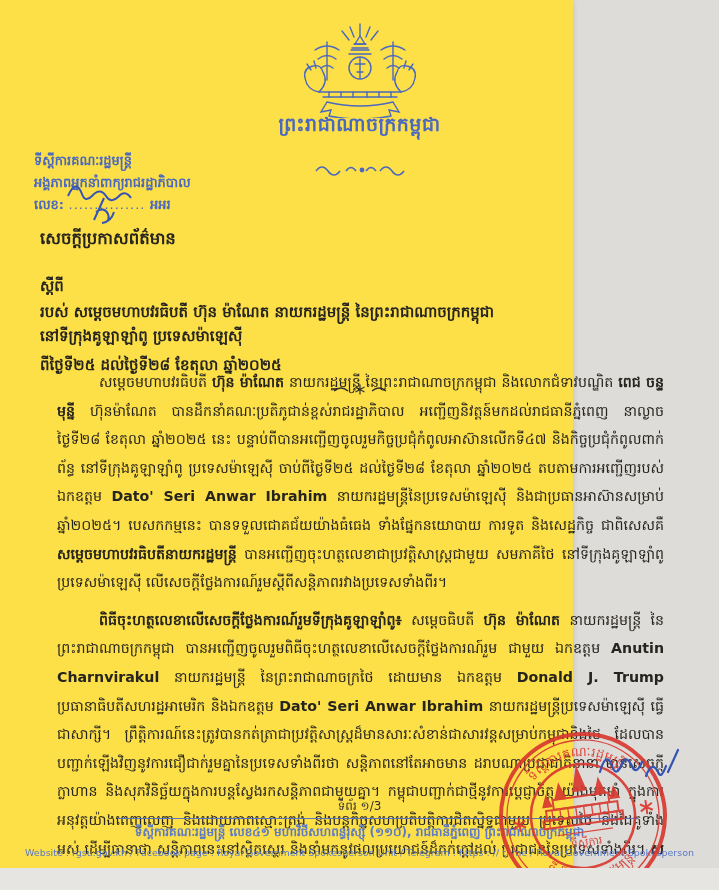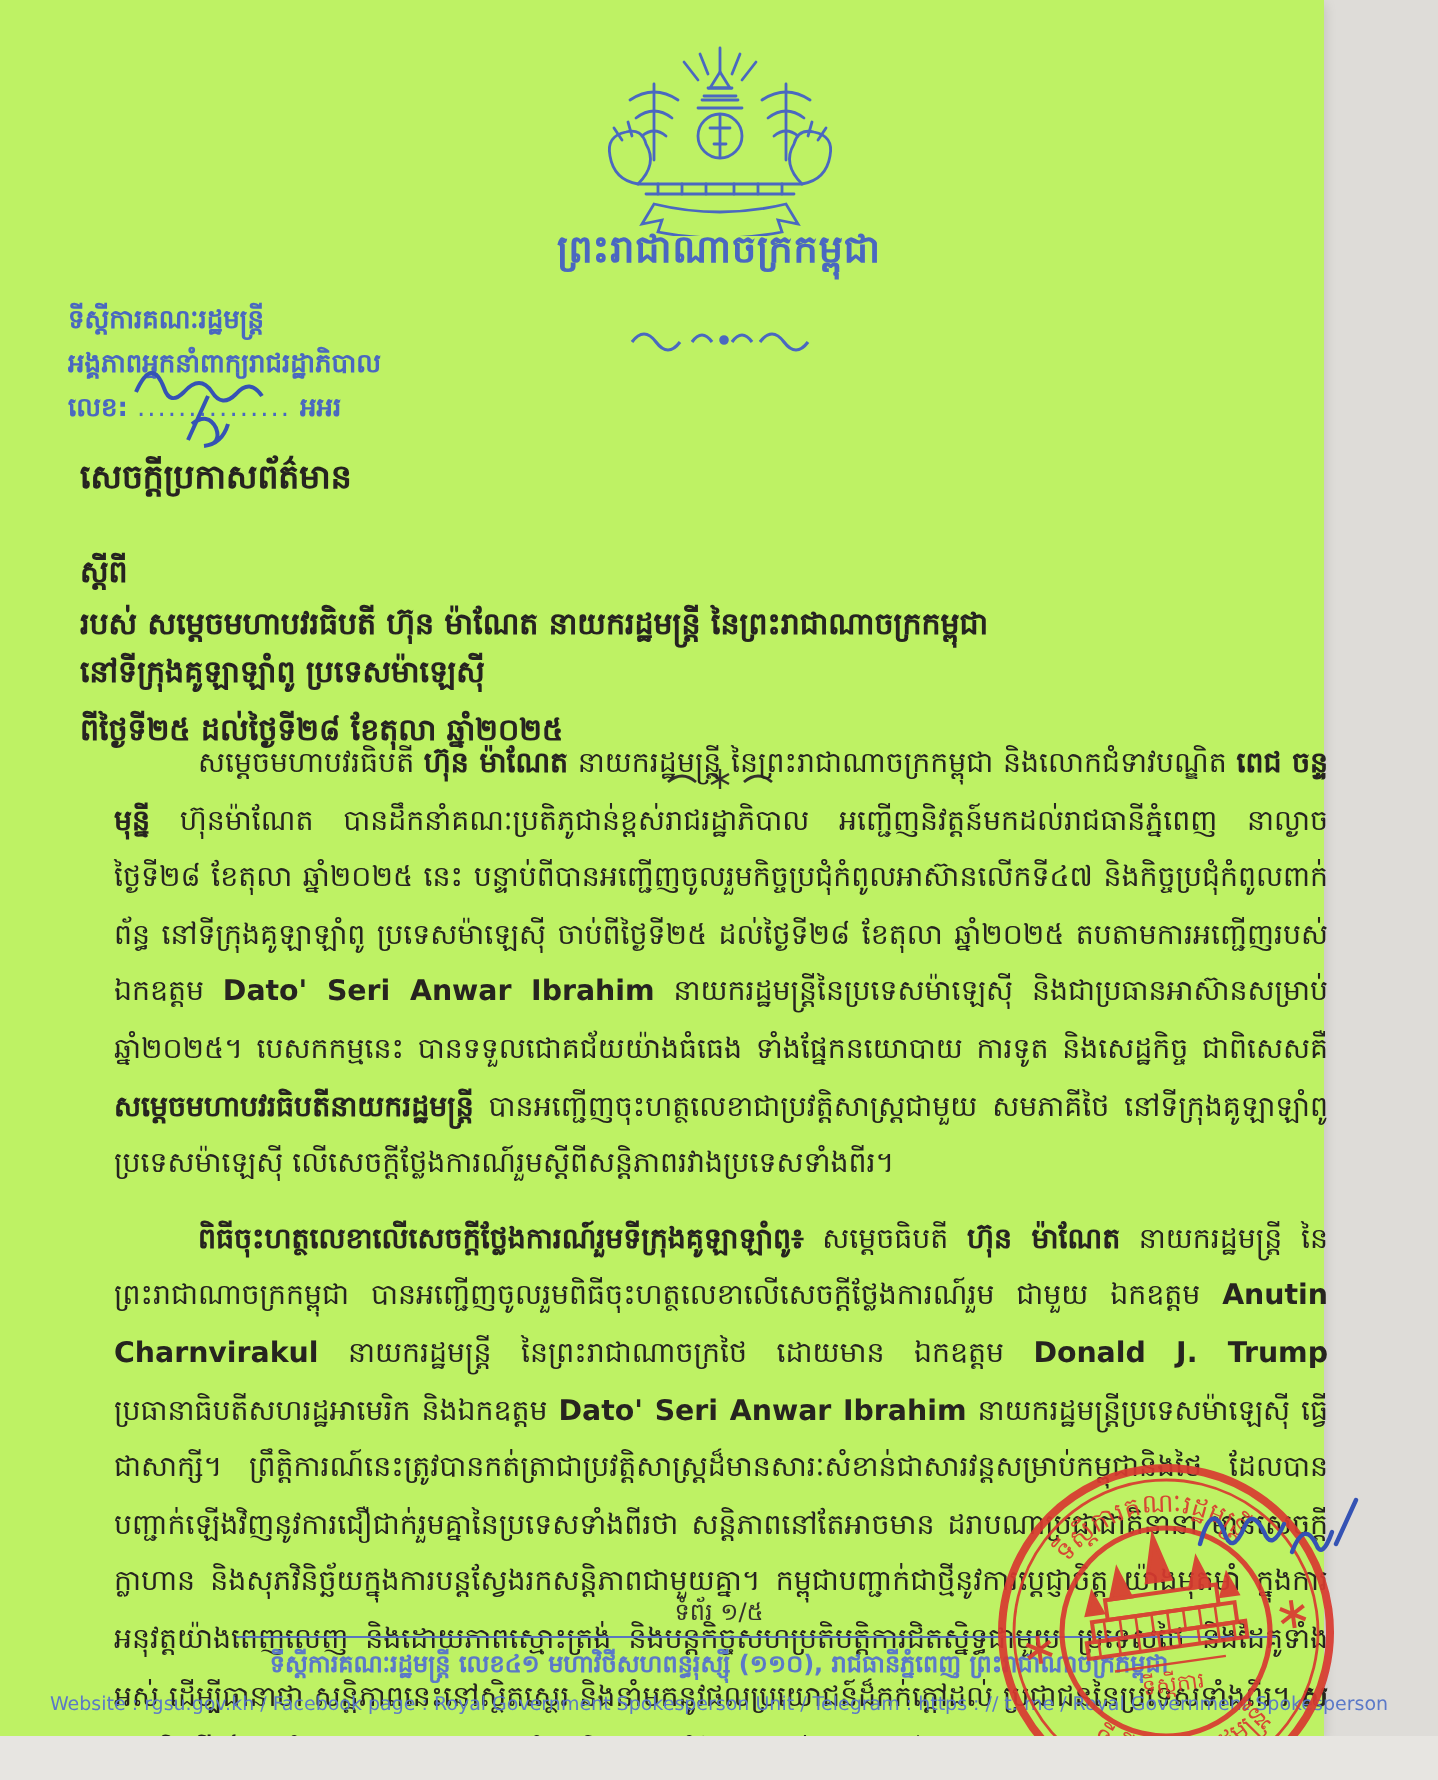--- a/index.html
+++ b/index.html
@@ -5,22 +5,22 @@
   * { margin:0; padding:0; box-sizing:border-box; }
   html,body { width:719px; height:890px; }
   body {
     font-family:"DejaVu Sans","Liberation Sans",sans-serif;
     background:#dedcd8;
     position:relative;
     overflow:hidden;
   }
   .paper {
     position:absolute; left:0; top:0;
-    width:662px; height:868px;
-    background:#bef264;
+    width:573px; height:868px;
+    background:#fde047;
     box-shadow:0 2px 6px rgba(0,0,0,.15);
     text-decoration:underline;
   }
   .bottom-strip {
     position:absolute; left:0; top:868px; width:719px; height:22px;
     background:#e7e5e1;
   }
   
   .emblem {
     position:absolute; left:289px; top:22px; width:142px; height:96px;
@@ -171,21 +171,21 @@
       </g>
       <path d="M40 8 q7 -6 14 0"></path>
     </svg>
   </div>
 
   <div class="body-text">
     <p><span>សម្តេចមហាបវរធិបតី </span><span class="b">ហ៊ុន ម៉ាណែត</span><span> នាយករដ្ឋមន្ត្រី នៃព្រះរាជាណាចក្រកម្ពុជា និងលោកជំទាវបណ្ឌិត </span><span class="b">ពេជ ចន្ទមុន្នី</span><span> ហ៊ុនម៉ាណែត បានដឹកនាំគណៈប្រតិភូជាន់ខ្ពស់រាជរដ្ឋាភិបាល អញ្ជើញនិវត្តន៍មកដល់រាជធានីភ្នំពេញ នាល្ងាចថ្ងៃទី២៨ ខែតុលា ឆ្នាំ២០២៥ នេះ បន្ទាប់ពីបានអញ្ជើញចូលរួមកិច្ចប្រជុំកំពូលអាស៊ានលើកទី៤៧ និងកិច្ចប្រជុំកំពូលពាក់ព័ន្ធ នៅទីក្រុងគូឡាឡាំពូ ប្រទេសម៉ាឡេស៊ី ចាប់ពីថ្ងៃទី២៥ ដល់ថ្ងៃទី២៨ ខែតុលា ឆ្នាំ២០២៥ តបតាមការអញ្ជើញរបស់ ឯកឧត្តម </span><span class="b">Dato' Seri Anwar Ibrahim</span><span> នាយករដ្ឋមន្ត្រីនៃប្រទេសម៉ាឡេស៊ី និងជាប្រធានអាស៊ានសម្រាប់ឆ្នាំ២០២៥។ បេសកកម្មនេះ បានទទួលជោគជ័យយ៉ាងធំធេង ទាំងផ្នែកនយោបាយ ការទូត និងសេដ្ឋកិច្ច ជាពិសេសគឺ </span><span class="b">សម្តេចមហាបវរធិបតីនាយករដ្ឋមន្ត្រី</span><span> បានអញ្ជើញចុះហត្ថលេខាជាប្រវត្តិសាស្ត្រជាមួយ សមភាគីថៃ នៅទីក្រុងគូឡាឡាំពូ ប្រទេសម៉ាឡេស៊ី លើសេចក្តីថ្លែងការណ៍រួមស្តីពីសន្តិភាពរវាងប្រទេសទាំងពីរ។</span></p>
     <p><span class="b">ពិធីចុះហត្ថលេខាលើសេចក្តីថ្លែងការណ៍រួមទីក្រុងគូឡាឡាំពូ៖</span><span> សម្តេចធិបតី </span><span class="b">ហ៊ុន ម៉ាណែត</span><span> នាយករដ្ឋមន្ត្រី នៃព្រះរាជាណាចក្រកម្ពុជា បានអញ្ជើញចូលរួមពិធីចុះហត្ថលេខាលើសេចក្តីថ្លែងការណ៍រួម ជាមួយ ឯកឧត្តម </span><span class="b">Anutin Charnvirakul</span><span> នាយករដ្ឋមន្ត្រី នៃព្រះរាជាណាចក្រថៃ ដោយមាន ឯកឧត្តម </span><span class="b">Donald J. Trump</span><span> ប្រធានាធិបតីសហរដ្ឋអាមេរិក និងឯកឧត្តម </span><span class="b">Dato' Seri Anwar Ibrahim</span><span> នាយករដ្ឋមន្ត្រីប្រទេសម៉ាឡេស៊ី ធ្វើជាសាក្សី។ ព្រឹត្តិការណ៍នេះត្រូវបានកត់ត្រាជាប្រវត្តិសាស្ត្រដ៏មានសារៈសំខាន់ជាសារវន្តសម្រាប់កម្ពុជានិងថៃ ដែលបានបញ្ជាក់ឡើងវិញនូវការជឿជាក់រួមគ្នានៃប្រទេសទាំងពីរថា សន្តិភាពនៅតែអាចមាន ដរាបណាប្រជាជាតិនានា មានសេចក្តីក្លាហាន និងសុភវិនិច្ឆ័យក្នុងការបន្តស្វែងរកសន្តិភាពជាមួយគ្នា។ កម្ពុជាបញ្ជាក់ជាថ្មីនូវការប្តេជ្ញាចិត្ត យ៉ាងមុតមាំ ក្នុងការអនុវត្តយ៉ាងពេញលេញ និងដោយភាពស្មោះត្រង់ និងបន្តកិច្ចសហប្រតិបត្តិការជិតស្និទ្ធជាមួយ ប្រទេសថៃ និងដៃគូទាំងអស់ ដើម្បីធានាថា សន្តិភាពនេះនៅស្ថិតស្ថេរ និងនាំមកនូវផលប្រយោជន៍ដ៏កក់ក្តៅដល់ ប្រជាជននៃប្រទេសទាំងពីរ។ </span><span class="b">សម្តេចធិបតី</span><span> ក៏បានអំពាវនាវឱ្យមានការបន្តគាំទ្រ និងការរួមចំណែករបស់សហគមន៍</span></p>
   </div>
 
-  <div class="page-num">ទំព័រ ១/៥</div>
+  <div class="page-num">ទំព័រ ១/3</div>
 
   <div class="footer-rule"></div>
   <div class="footer">
     <div class="f1">ទីស្តីការគណៈរដ្ឋមន្ត្រី លេខ៤១ មហាវិថីសហពន្ធរុស្ស៊ី (១១០), រាជធានីភ្នំពេញ ព្រះរាជាណាចក្រកម្ពុជា</div>
     <div class="f2">Website : rgsu.gov.kh / Facebook page : Royal Government Spokesperson Unit / Telegram : https : // t. me / Royal Government Spokesperson</div>
   </div>
 
   <svg class="stamp" viewBox="0 0 172 172" fill="none" stroke="#d93a30">
     <defs>
       <path id="arcTop" d="M 26 86 A 60 60 0 0 1 146 86"></path>

